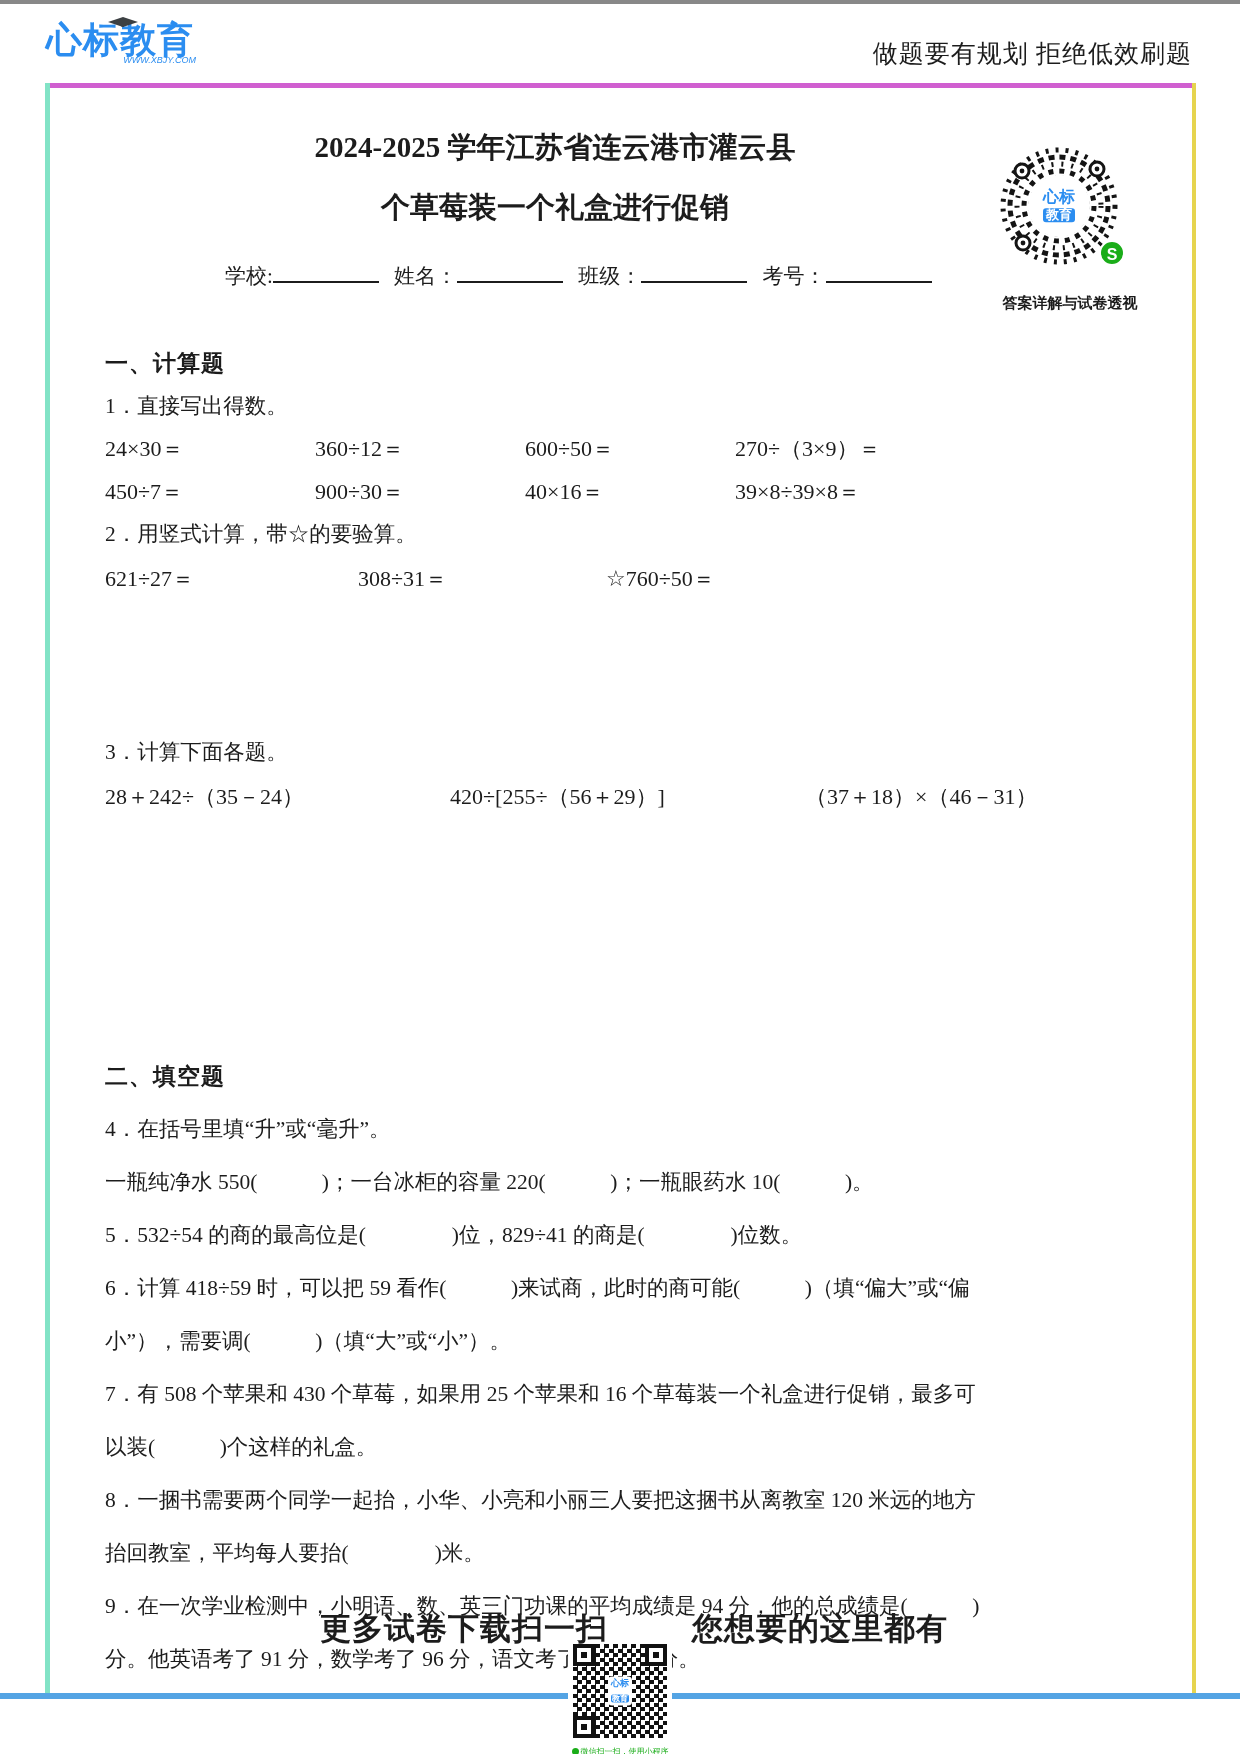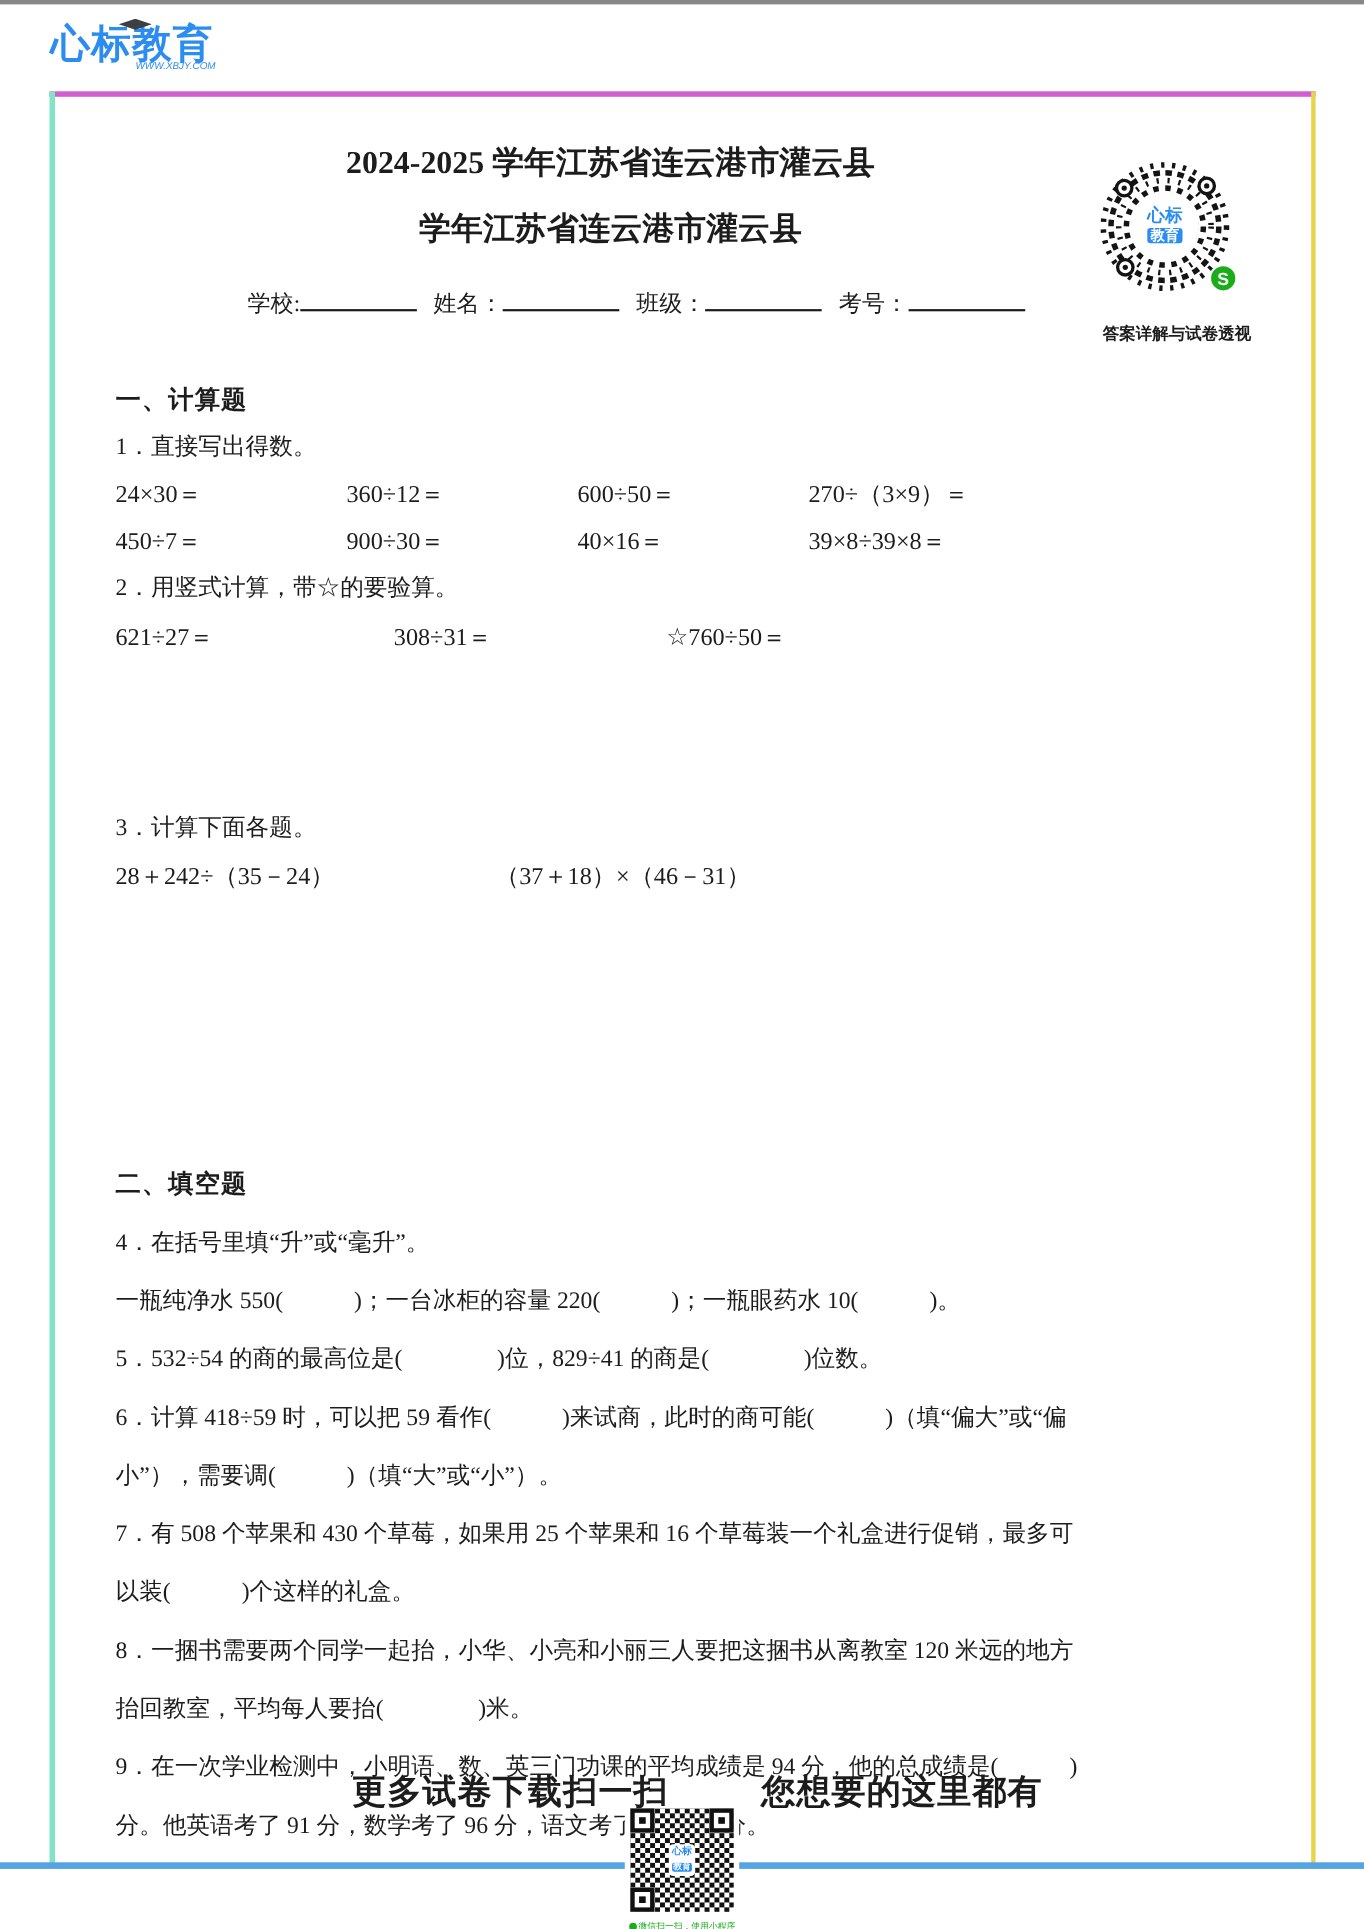--- a/index.html
+++ b/index.html
@@ -96,27 +96,28 @@
 </head>
 <body>
 
 <div class="page">
 
   <div class="abs logo">
     <span class="cap-icon"></span>
     <div class="logo-text">心标教育</div>
     <div class="logo-url">WWW.XBJY.COM</div>
   </div>
+  <div class="abs slogan">做题要有规划 拒绝低效刷题</div>
 
   <div class="abs line-top"></div>
   <div class="abs line-left"></div>
   <div class="abs line-right"></div>
 
   <div class="abs title1">2024-2025 学年江苏省连云港市灌云县</div>
-  <div class="abs title2">学年江苏省连云港市灌云县</div>
+  <div class="abs title2">个草莓装一个礼盒进行促销</div>
 
   <div class="abs qr-circle">
     <svg width="124" height="124" viewBox="0 0 124 124">
       <g fill="none" stroke="#141414">
         <circle cx="62" cy="62" r="56" stroke-width="5" stroke-dasharray="3 7"></circle>
         <circle cx="62" cy="62" r="49" stroke-width="5" stroke-dasharray="6 5"></circle>
         <circle cx="62" cy="62" r="42" stroke-width="5" stroke-dasharray="2 8"></circle>
         <circle cx="62" cy="62" r="35" stroke-width="5" stroke-dasharray="5 6"></circle>
         <circle cx="62" cy="62" r="28" stroke-width="5" stroke-dasharray="3 6"></circle>
       </g>
@@ -164,20 +165,21 @@
   <div class="abs qline" style="top:516px">2．用竖式计算，带☆的要验算。</div>
   <div class="abs mrow r3a" style="top:560px">
     <span>621÷27＝</span>
     <span>308÷31＝</span>
     <span>☆760÷50＝</span>
   </div>
 
   <div class="abs qline" style="top:734px">3．计算下面各题。</div>
   <div class="abs mrow r3b" style="top:778px">
     <span>28＋242÷（35－24）</span>
+    <span>420÷[255÷（56＋29）]</span>
     <span>（37＋18）×（46－31）</span>
   </div>
 
   <div class="abs sec-heading" style="top:1057px">二、填空题</div>
   <div class="abs qline" style="top:1111px">4．在括号里填“升”或“毫升”。</div>
   <div class="abs qline" style="top:1164px">一瓶纯净水 550(　　　)；一台冰柜的容量 220(　　　)；一瓶眼药水 10(　　　)。</div>
   <div class="abs qline" style="top:1217px">5．532÷54 的商的最高位是(　　　　)位，829÷41 的商是(　　　　)位数。</div>
   <div class="abs qline" style="top:1270px">6．计算 418÷59 时，可以把 59 看作(　　　)来试商，此时的商可能(　　　)（填“偏大”或“偏</div>
   <div class="abs qline" style="top:1323px">小”），需要调(　　　)（填“大”或“小”）。</div>
   <div class="abs qline" style="top:1376px">7．有 508 个苹果和 430 个草莓，如果用 25 个苹果和 16 个草莓装一个礼盒进行促销，最多可</div>

